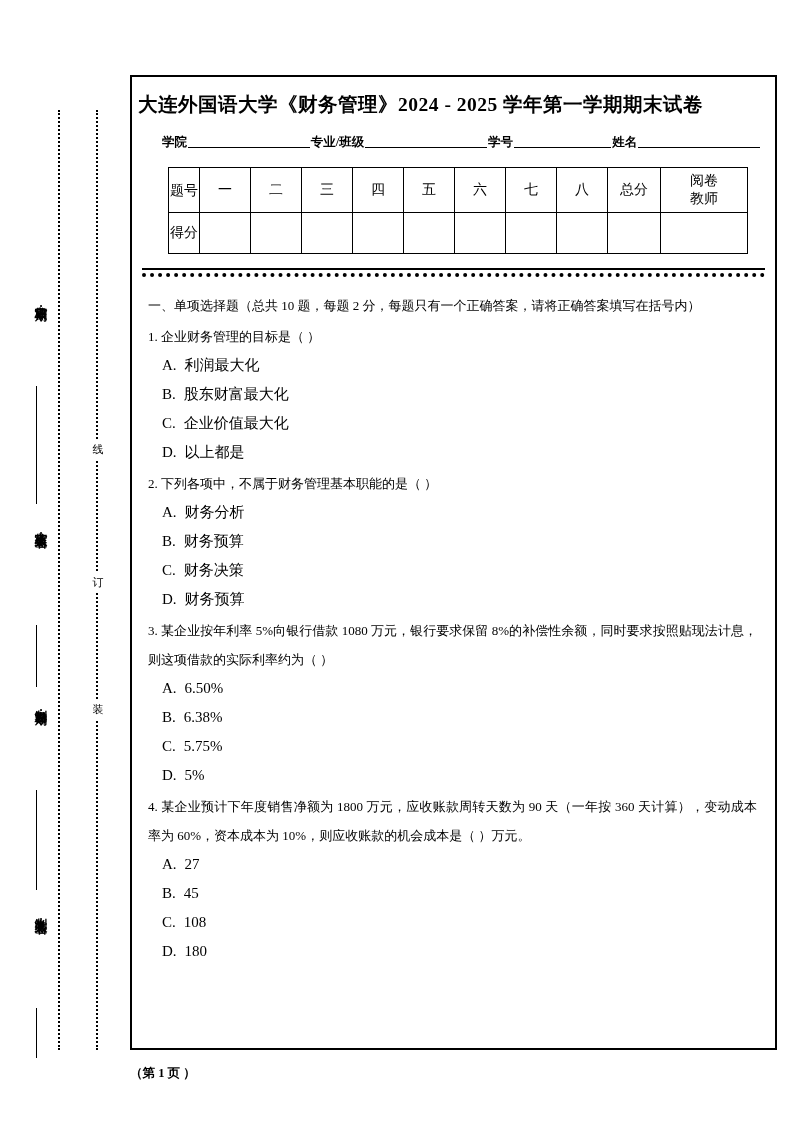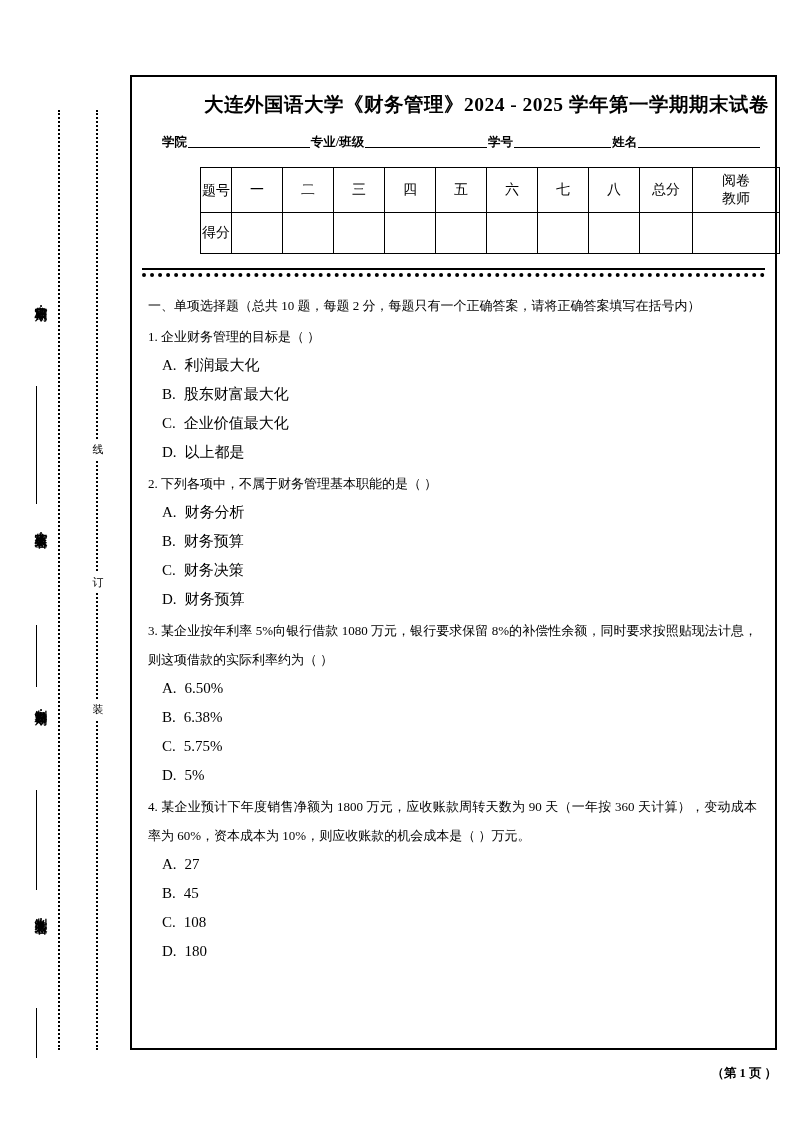--- a/index.html
+++ b/index.html
@@ -93,21 +93,21 @@
     left: 130px;
     top: 75px;
     width: 647px;
     height: 975px;
     border: 2px solid #000;
     box-sizing: border-box;
     background: #fff;
   }
 
   .paper-title {
-    text-align: right;
+    text-align: left;
     font-size: 19.5px;
     font-weight: bold;
     letter-spacing: 0.5px;
     margin: 14px 0 0 0;
     padding: 0 6px;
     white-space: nowrap;
     font-family: "Liberation Serif", "DejaVu Serif", serif;
   }
 
   
@@ -126,21 +126,21 @@
     height: 13px;
     margin: 0 1px;
   }
   .blank-college { flex-grow: 1.25; }
   .blank-class   { flex-grow: 1.25; }
   .blank-id      { flex-grow: 1.0; }
   .blank-name    { flex-grow: 1.25; }
 
   
   .score-table-wrap {
-    margin: 16px 30px 0 44px;
+    margin: 16px 30px 0 12px;
     padding-left: 24px;
   }
   table.score-table {
     border-collapse: collapse;
     width: 100%;
     table-layout: fixed;
   }
   table.score-table td {
     border: 1px solid #000;
     text-align: center;
@@ -203,21 +203,21 @@
     margin-left: 14px;
   }
   .opt-letter { margin-right: 8px; }
 
   
   .footer {
     position: absolute;
     left: 130px;
     top: 1065px;
     width: 647px;
-    text-align: right;
+    text-align: left;
     font-size: 12.5px;
     font-weight: bold;
     font-family: "Liberation Serif", "DejaVu Serif", serif;
   }
 </style>
 </head>
 <body>
 
 <div class="left-margin">
 

